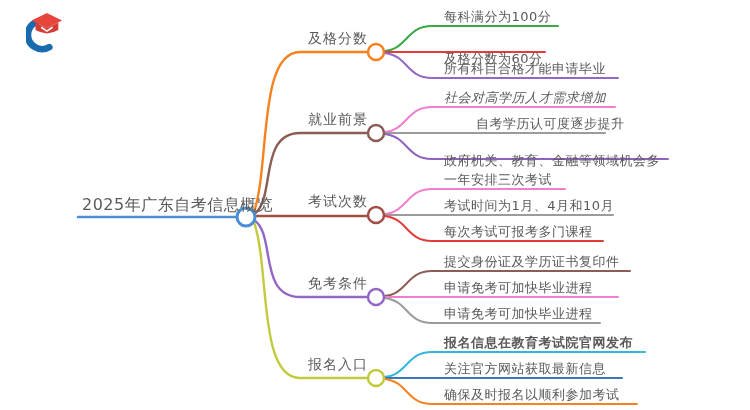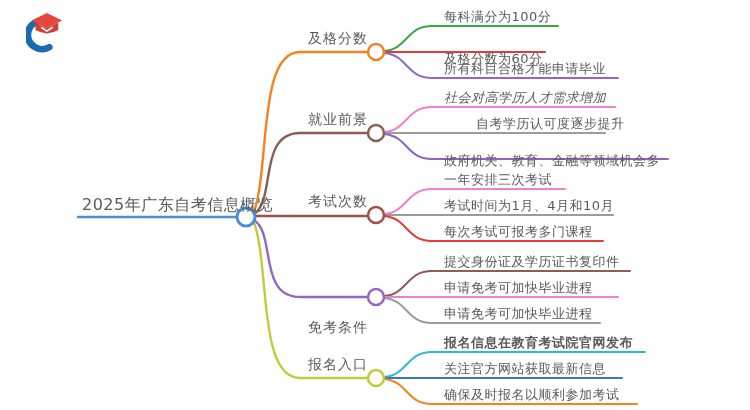--- a/index.html
+++ b/index.html
@@ -82,21 +82,21 @@
 <div class="label branch-label" style="left:308px;top:111px;">就业前景</div>
 <div class="label leaf-label" style="left:444px;top:89px;font-style:italic;">社会对高学历人才需求增加</div>
 <div class="label leaf-label" style="left:444px;top:115px;margin-left:32px;">自考学历认可度逐步提升</div>
 <div class="label leaf-label" style="left:444px;top:152px;">政府机关、教育、金融等领域机会多</div>
 
 <div class="label branch-label" style="left:308px;top:193px;">考试次数</div>
 <div class="label leaf-label" style="left:444px;top:171px;">一年安排三次考试</div>
 <div class="label leaf-label" style="left:444px;top:197px;">考试时间为1月、4月和10月</div>
 <div class="label leaf-label" style="left:444px;top:223px;">每次考试可报考多门课程</div>
 
-<div class="label branch-label" style="left:308px;top:275px;margin-top:44px;">免考条件</div>
+<div class="label branch-label" style="left:308px;top:275px;">免考条件</div>
 <div class="label leaf-label" style="left:444px;top:253px;">提交身份证及学历证书复印件</div>
 <div class="label leaf-label" style="left:444px;top:279px;">申请免考可加快毕业进程</div>
 <div class="label leaf-label" style="left:444px;top:305px;">申请免考可加快毕业进程</div>
 
 <div class="label branch-label" style="left:308px;top:356px;">报名入口</div>
 <div class="label leaf-label" style="left:444px;top:334px;font-weight:bold;">报名信息在教育考试院官网发布</div>
 <div class="label leaf-label" style="left:444px;top:360px;">关注官方网站获取最新信息</div>
 <div class="label leaf-label" style="left:444px;top:386px;">确保及时报名以顺利参加考试</div>
 
 </body></html>

